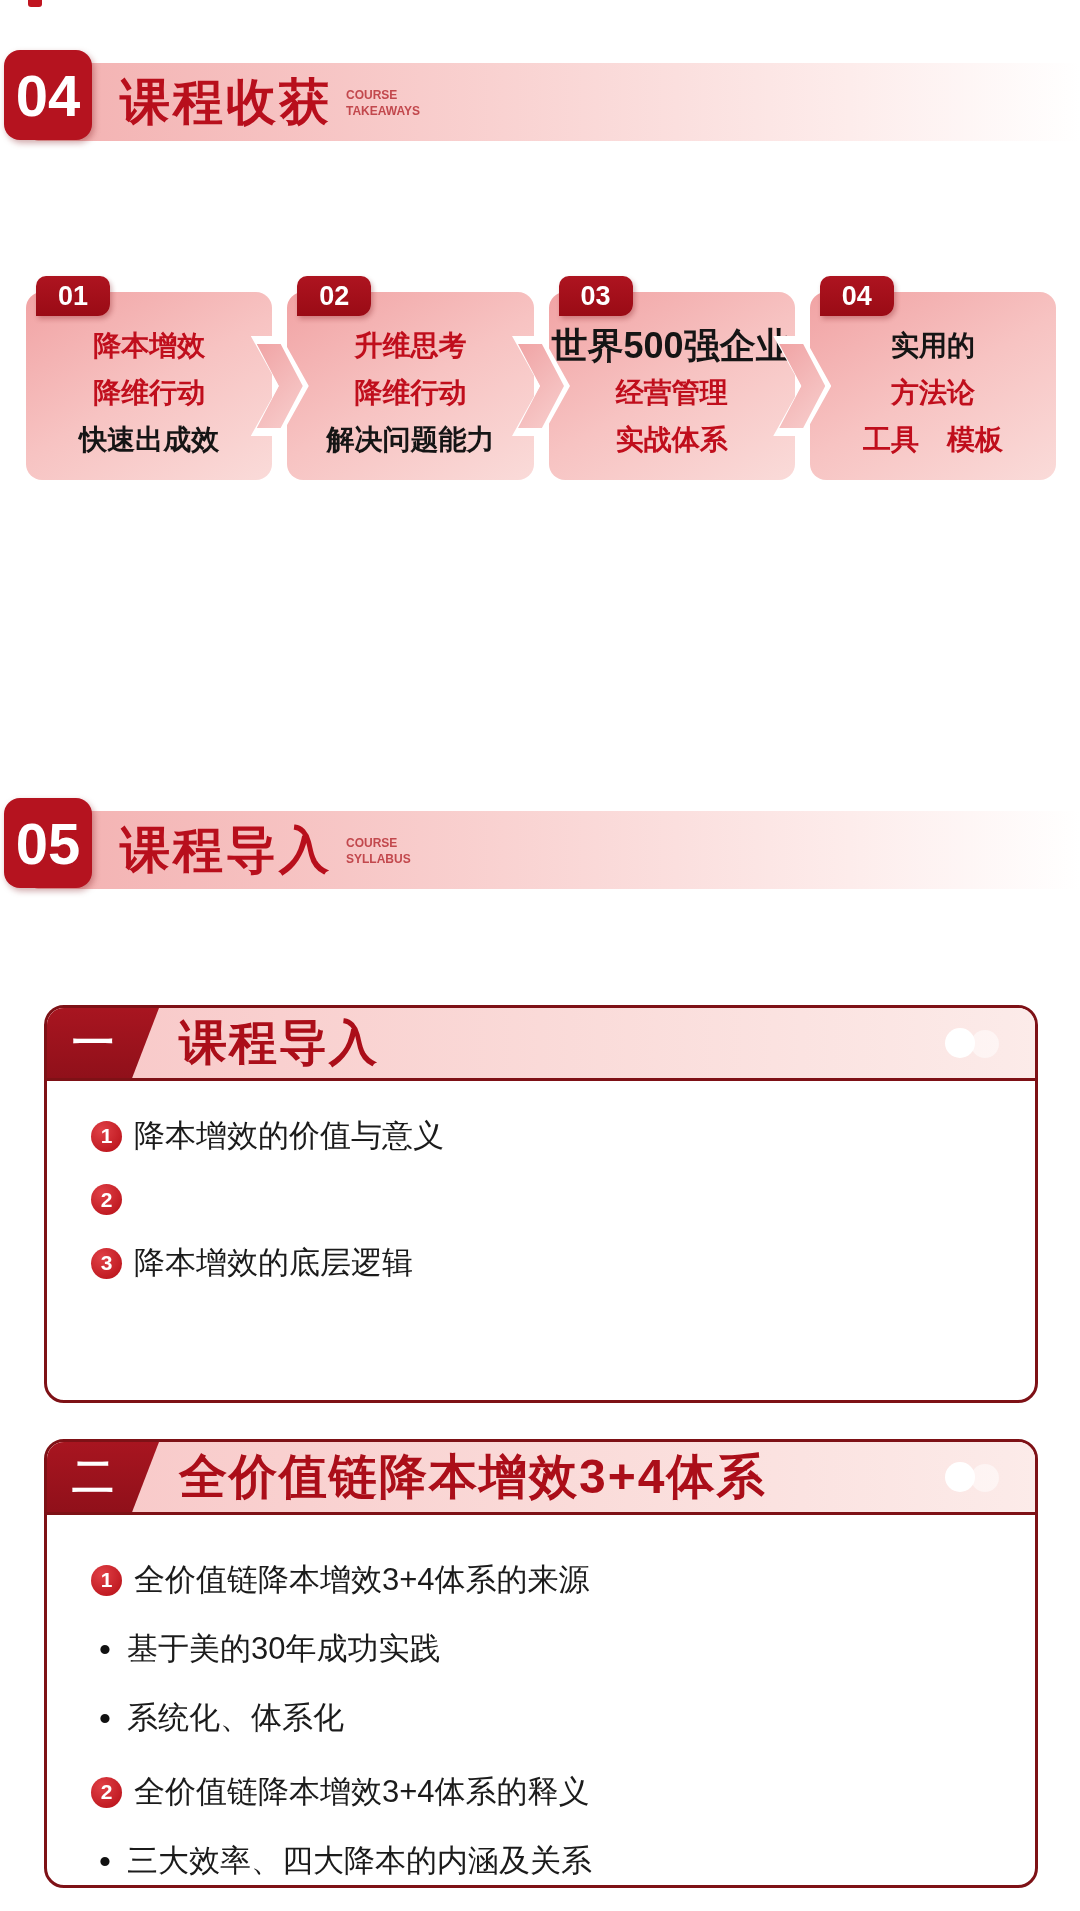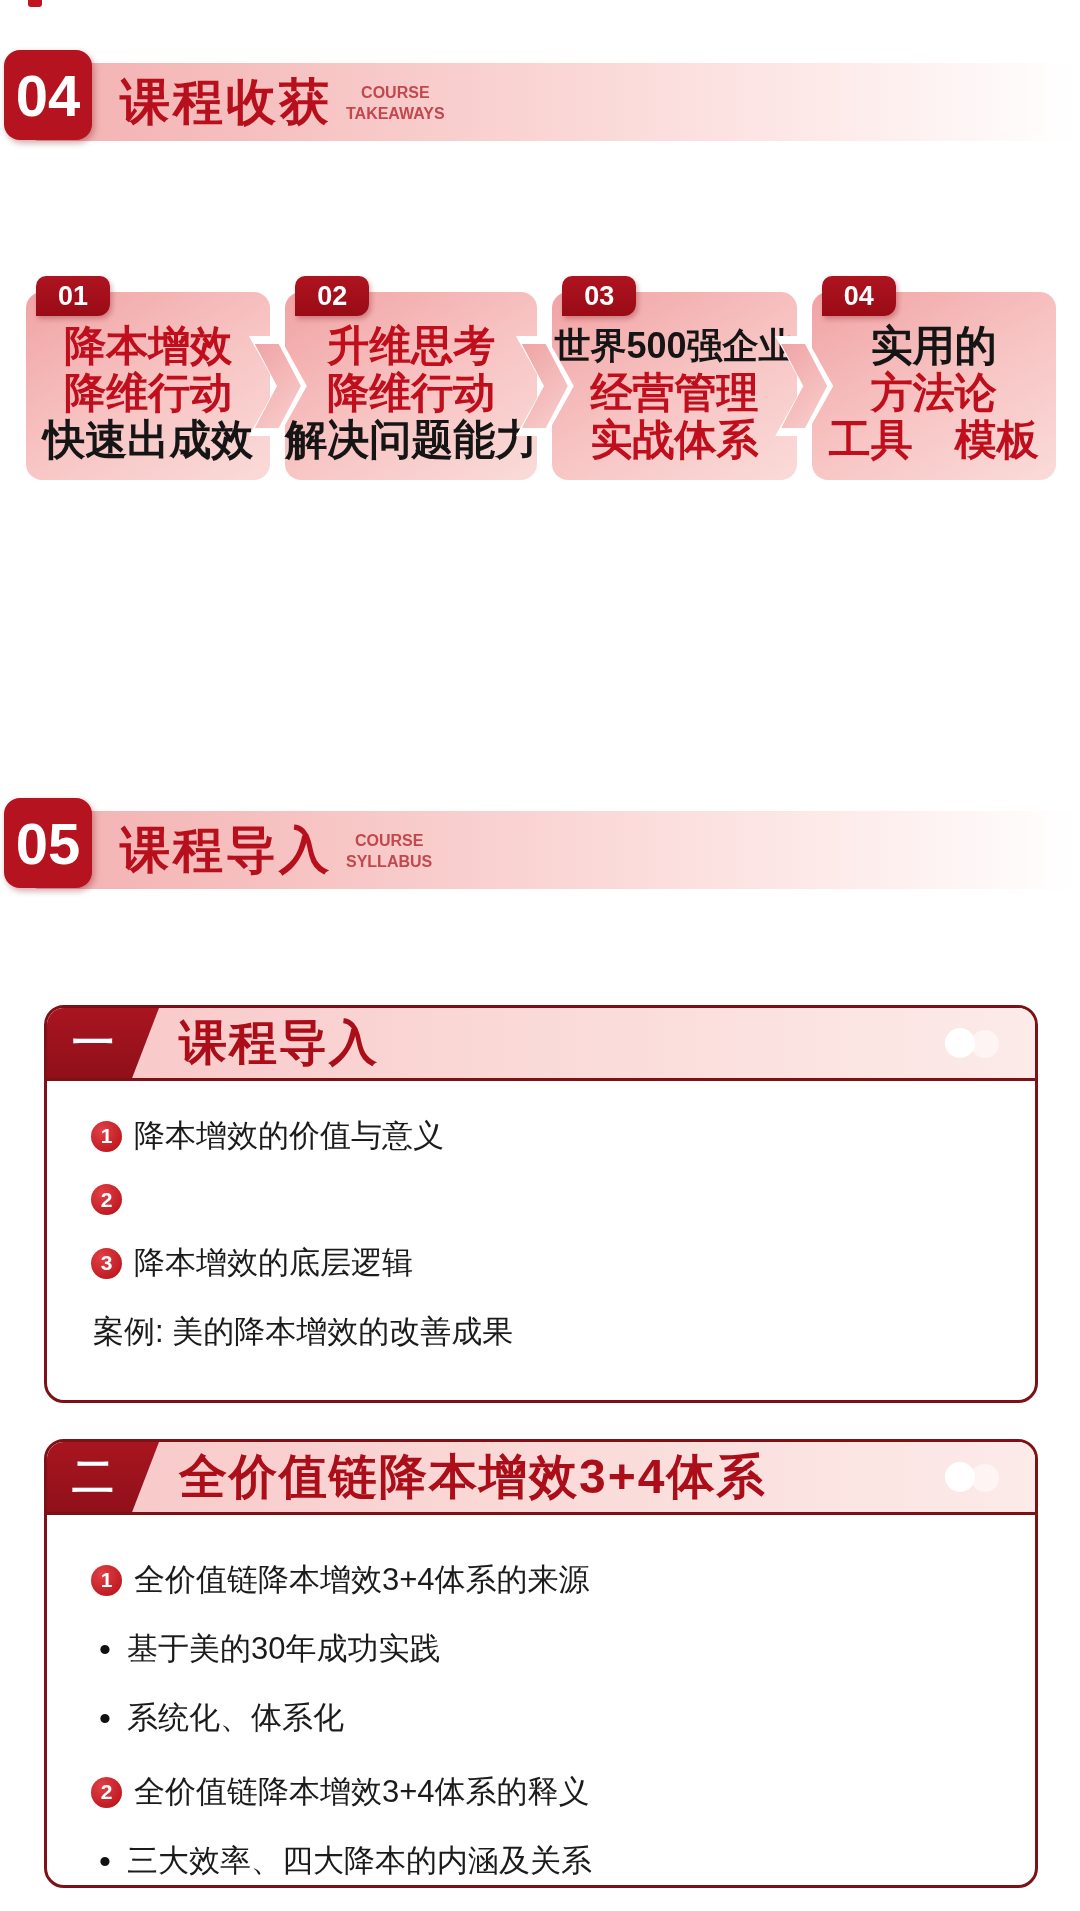--- a/index.html
+++ b/index.html
@@ -14,35 +14,34 @@
     position:absolute;left:4px;top:0;width:88px;height:90px;background:#b5131f;
     border-radius:16px;display:flex;align-items:center;justify-content:center;
     color:#fff;font-size:58px;font-weight:900;z-index:2;
     box-shadow:2px 3px 6px rgba(120,10,15,.35);
   }
   .bar{
     position:absolute;left:32px;top:13px;width:1048px;height:78px;z-index:1;
     background:linear-gradient(90deg,#f3b0b0 0%,#f9d2d1 45%,#fdeceb 78%,#ffffff 100%);
     display:flex;align-items:center;padding-left:88px;box-sizing:border-box;
     border-radius:6px 0 0 6px;
-    text-align:center;
   }
   .bar-title{font-size:50px;font-weight:900;color:#b80f1c;letter-spacing:3px;white-space:nowrap;}
-  .bar-en{margin-left:14px;font-size:16px;font-weight:700;color:#c2484d;line-height:1.3;padding-top:4px;}
+  .bar-en{margin-left:14px;font-size:12px;font-weight:700;color:#c2484d;line-height:1.3;padding-top:4px;}
   .top-fragment{position:absolute;top:0;left:28px;width:14px;height:7px;background:#c01520;border-radius:0 0 3px 3px;}
 
   
   .cards{position:absolute;top:292px;left:26px;width:1030px;height:188px;display:flex;}
   .tcard{
     flex:1 1 0;position:relative;border-radius:16px;
     background:linear-gradient(150deg,#f1a3a4 0%,#f7c3c2 50%,#fadbd9 100%);
     display:flex;flex-direction:column;justify-content:center;align-items:center;
     padding-top:12px;box-sizing:border-box;
   }
-  .tcard .line{font-size:42px;font-weight:800;line-height:47px;white-space:nowrap;}
+  .tcard .line{font-size:28px;font-weight:800;line-height:47px;white-space:nowrap;}
   .line.red{color:#c00e1c;}
   .line.dark{color:#151515;}
   .tab{
     position:absolute;top:-16px;left:10px;height:40px;min-width:74px;padding:0 16px;
     background:linear-gradient(180deg,#ae1420,#9a0b15);
     border-radius:10px 10px 12px 0;color:#fff;font-size:27px;font-weight:800;
     display:flex;align-items:center;justify-content:center;box-sizing:border-box;
     box-shadow:2px 3px 5px rgba(120,10,15,.3);
   }
   .chev-gap{flex:0 0 15px;position:relative;z-index:3;}
@@ -184,23 +183,20 @@
       <span class="badge">1</span>
       <span>降本增效的价值与意义</span>
     </div>
     <div class="li">
       <span class="badge">2</span>
     </div>
     <div class="li">
       <span class="badge">3</span>
       <span>降本增效的底层逻辑</span>
     </div>
-    <div class="li plain">
-      <span>案例: 美的降本增效的改善成果</span>
-    </div>
   </div>
 </div>
 
 <div class="block" id="block2">
   <div class="blk-header">
     <div class="blk-tab">二</div>
     <div class="blk-title">全价值链降本增效3+4体系</div>
     <div class="decor">
       <div class="d1"></div>
         <div class="d2"></div>

